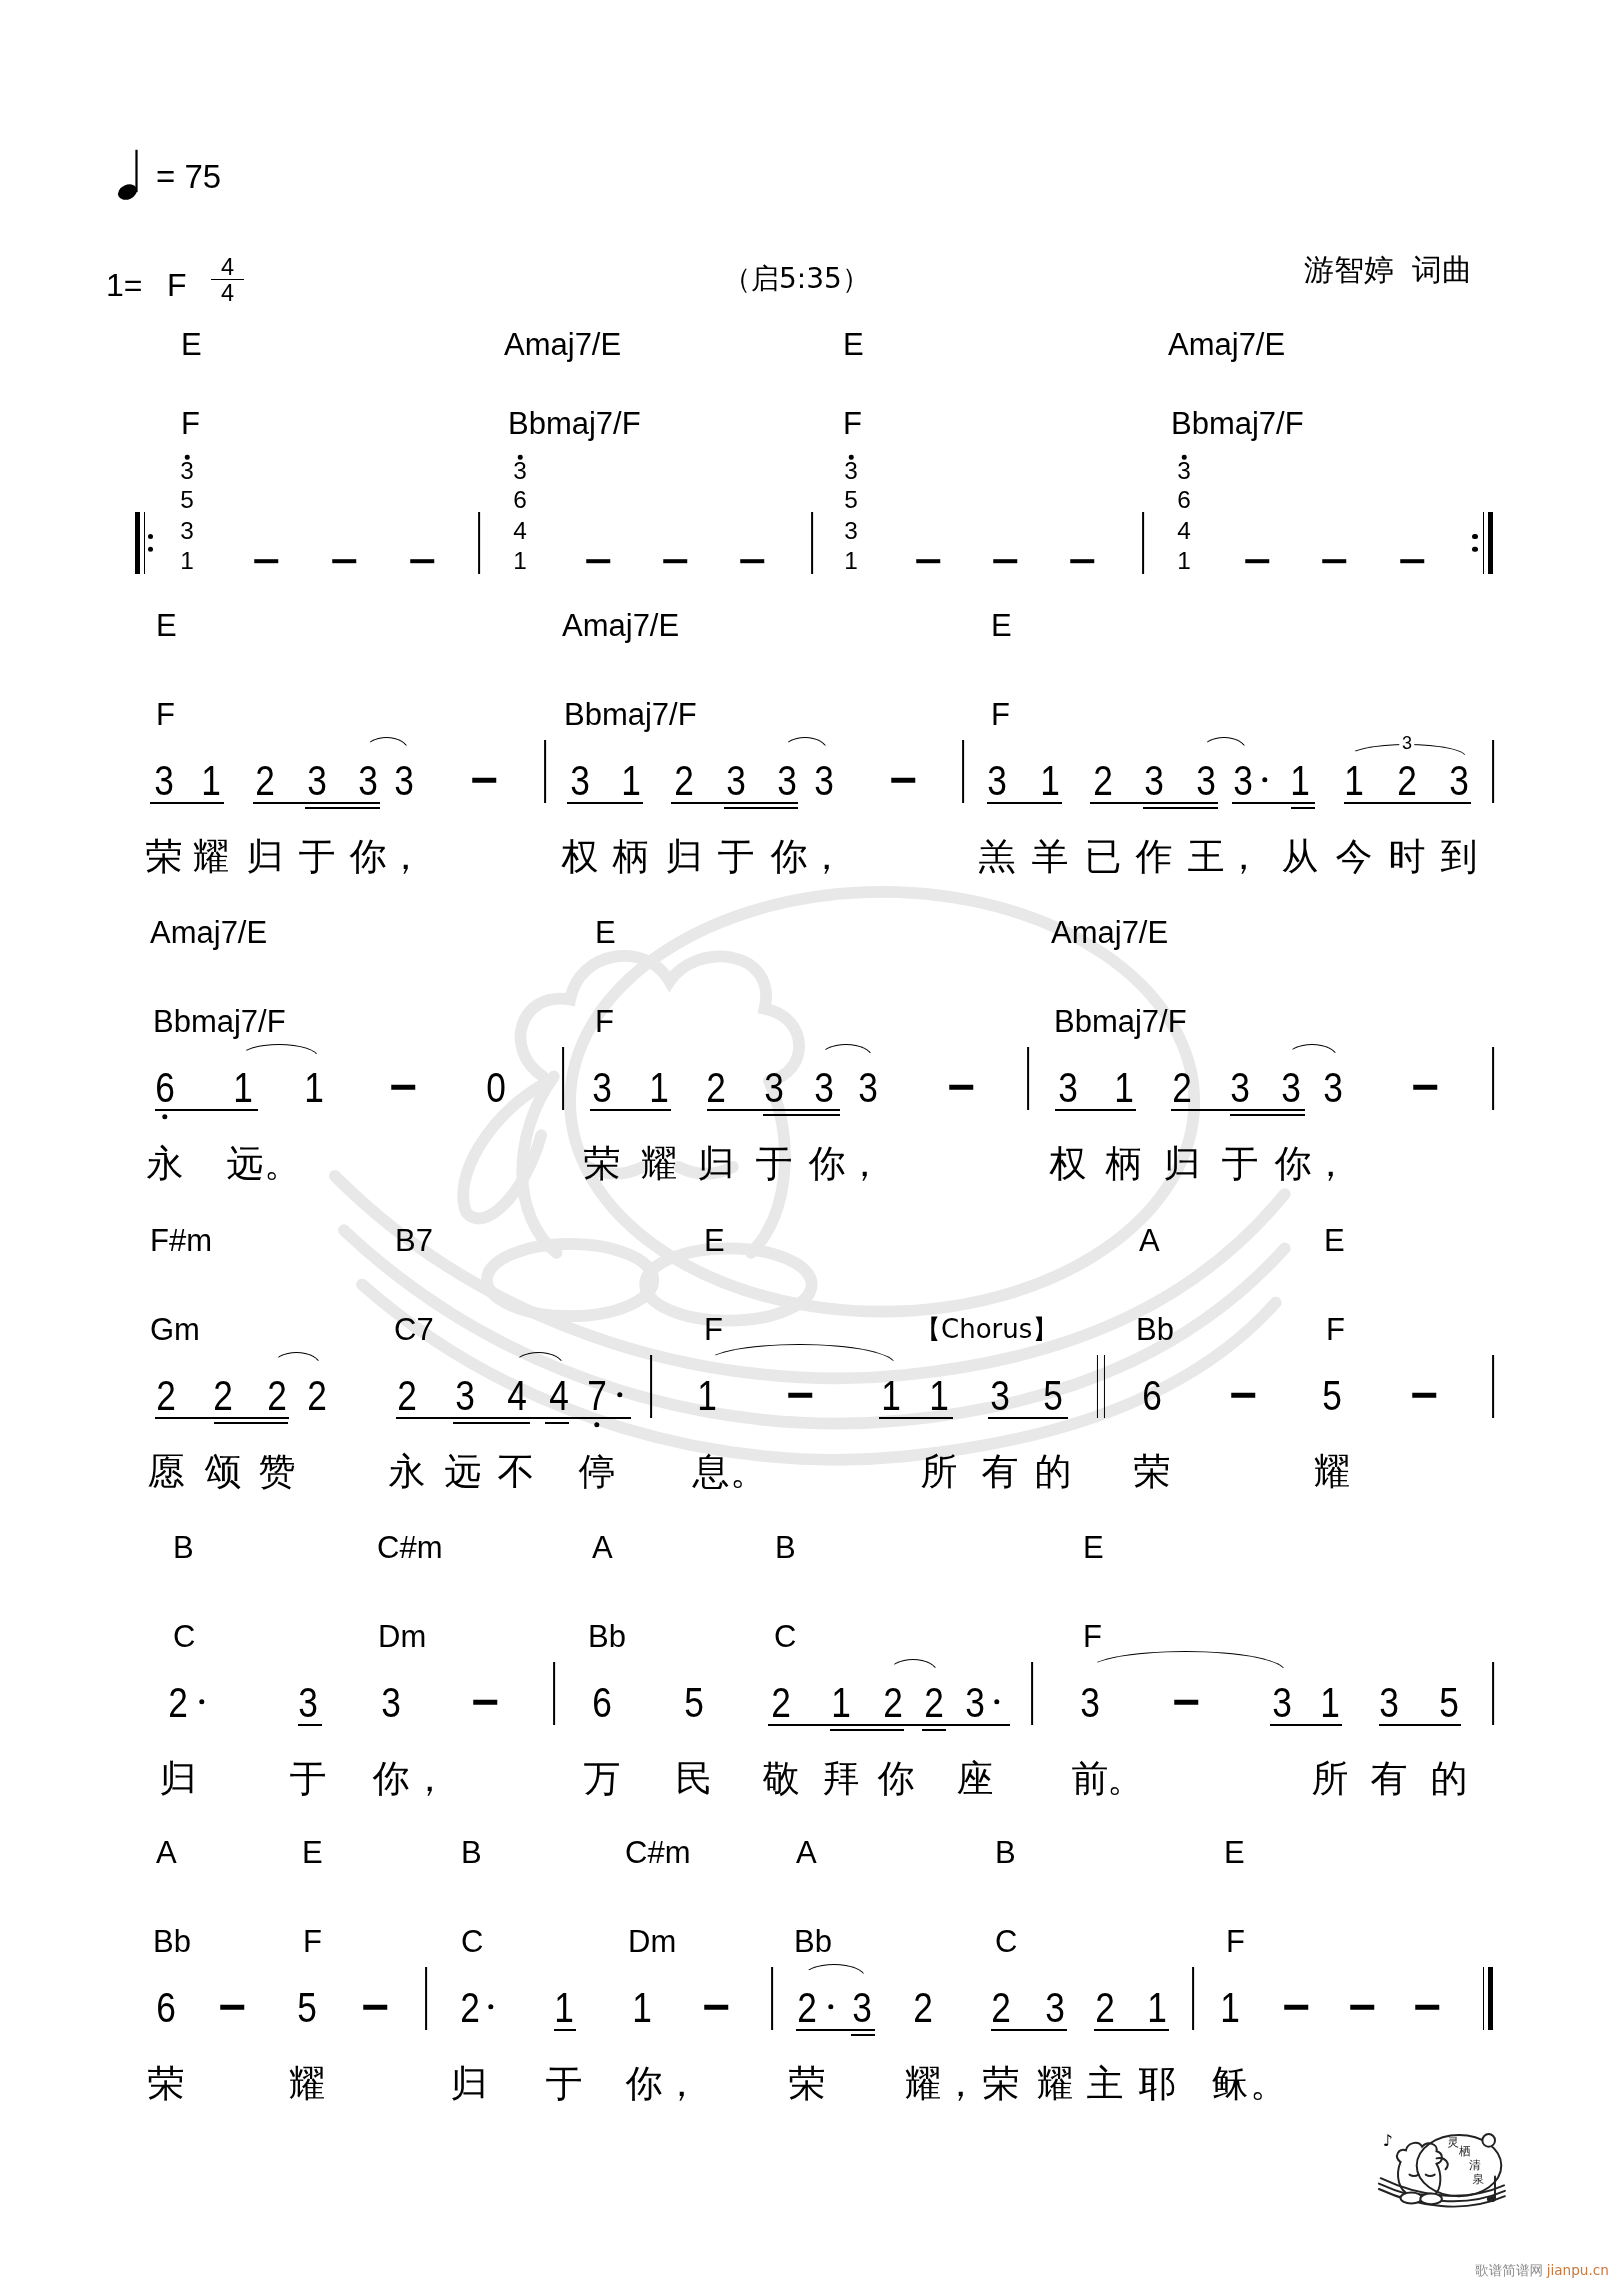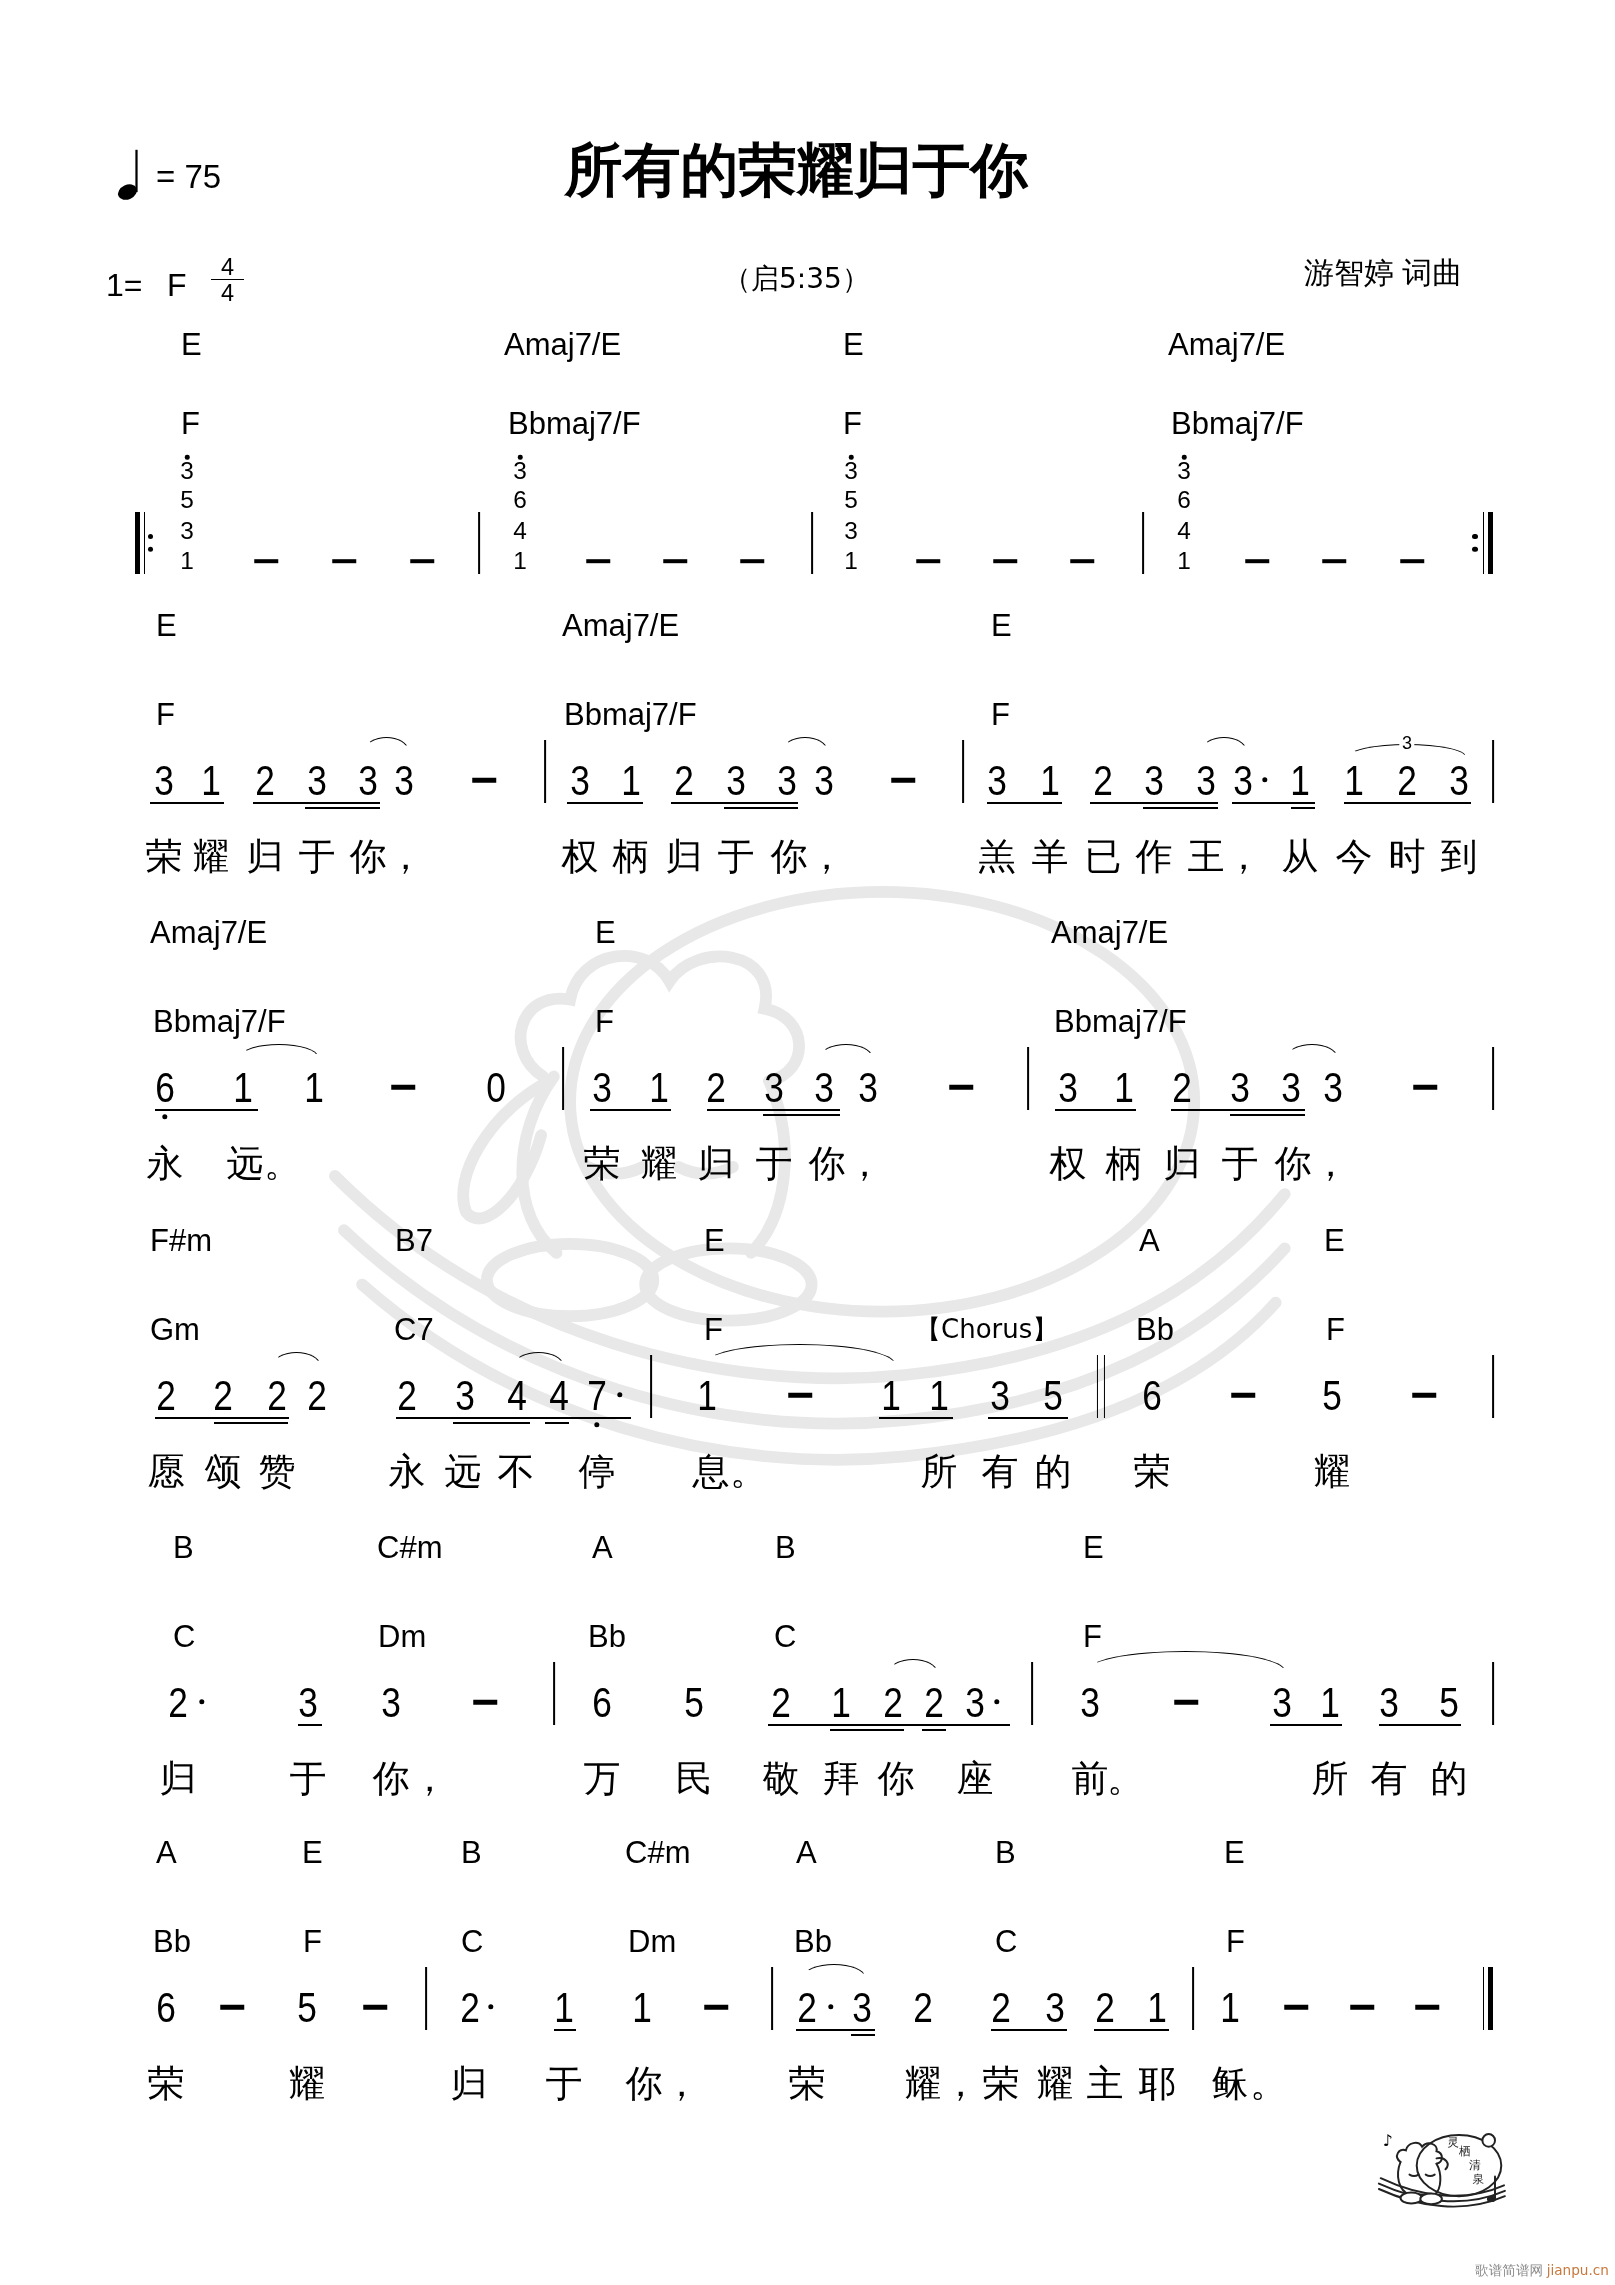--- a/index.html
+++ b/index.html
@@ -19,21 +19,21 @@
   .subtitle { position: absolute; left: 335px; top: 215px; width: 905px; text-align: center;
               font-family: "DejaVu Sans", sans-serif; font-size: 28px; line-height: 31px; }
   .reference { position: absolute; left: 344px; top: 263px; width: 905px; text-align: center;
                font-family: "DejaVu Sans", sans-serif; font-size: 28px; line-height: 31px; }
   .key-label { position: absolute; left: 106px; top: 269px; font-size: 32px; line-height: 32px; }
   .key-tonic { position: absolute; left: 167px; top: 269px; font-size: 32px; line-height: 32px; }
   .timesig { position: absolute; left: 211px; top: 256px; width: 33px; text-align: center; font-size: 23.5px; }
   .timesig .num { line-height: 22px; height: 22px; }
   .timesig .bar { border-top: 1.8px solid #000; margin: 0.9px 0 1.8px 0; }
   .timesig .den { line-height: 22px; height: 22px; }
-  .credits { position: absolute; left: 1304px; top: 257px; font-family: Liberation Sans, sans-serif;
+  .credits { position: absolute; left: 1304px; top: 257px; font-family: Liberation Mono, monospace;
              font-size: 30px; line-height: 31px; white-space: nowrap; }
 
   
   .system { position: absolute; left: 0; width: 1616px; height: 0; }
   .chord { position: absolute; font-size: 31px; line-height: 31px; white-space: nowrap; transform: translateY(-50%); }
   .chord.upper { top: -155px; }
   .chord.lower { top: -66px; }
   .chord.marker { font-size: 26px; font-family: "DejaVu Sans", sans-serif; }
   .intro .chord.upper { top: -217px; }
   .intro .chord.lower { top: -138px; }
@@ -107,21 +107,20 @@
 </svg>
 
 <div class="layer">
 
   <svg class="tempo-note" width="27" height="56" viewBox="0 0 30 62">
     <line x1="25" y1="3" x2="25" y2="50" stroke="#000" stroke-width="2.5"></line>
     <ellipse cx="15" cy="50" rx="11" ry="8" transform="rotate(-25 15 50)" fill="#000"></ellipse>
   </svg>
   <div class="tempo-text">= 75</div>
 
-  <div class="title">所有的荣耀归于你</div>
   <div class="reference">（启5:35）</div>
 
   <div class="key-label">1=</div>
   <div class="key-tonic">F</div>
   <div class="timesig">
     <div class="num">4</div>
     <div class="bar"></div>
     <div class="den">4</div>
   </div>
   <div class="credits">游智婷 词曲</div>

